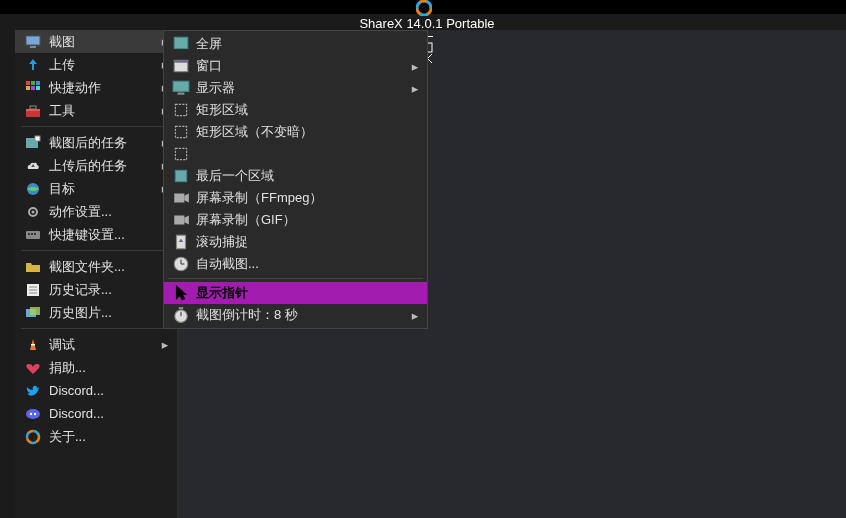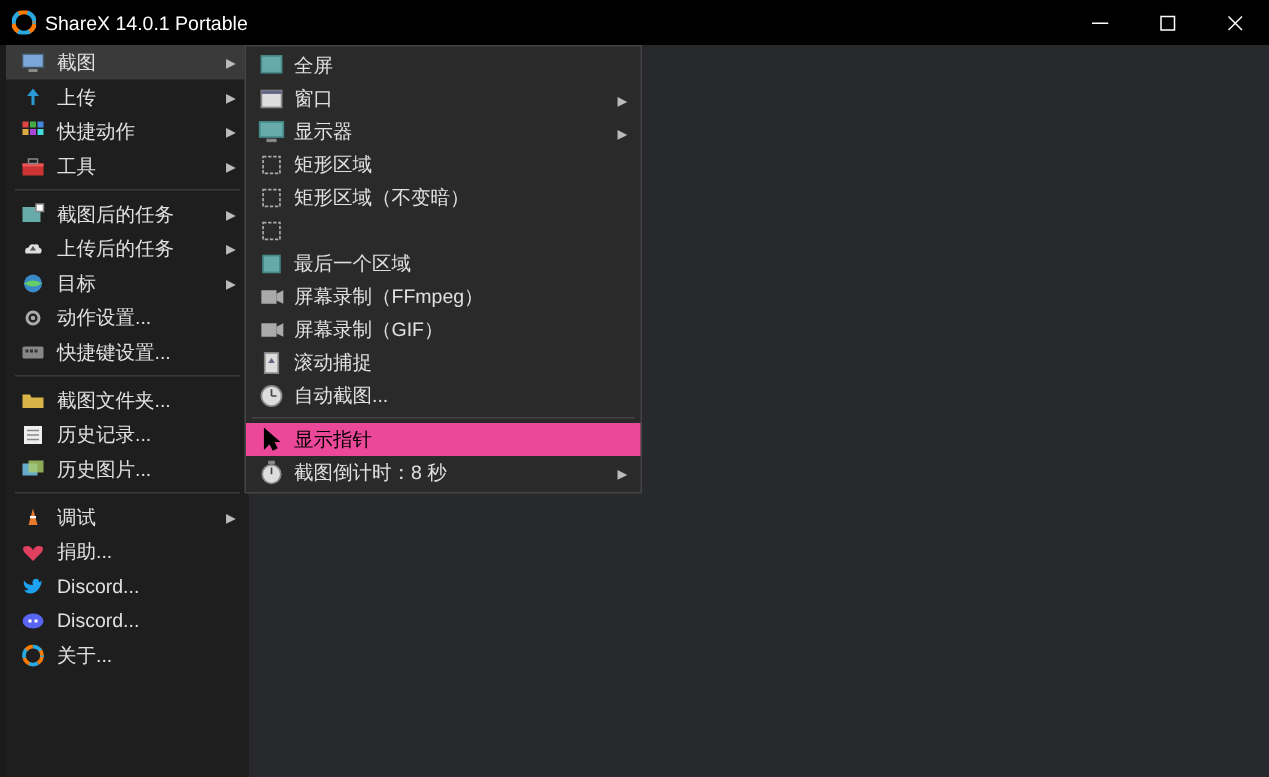--- a/index.html
+++ b/index.html
@@ -8,38 +8,39 @@
     font-size: 13px;
     background: #1b1b1b;
     color: #e0e0e0;
     width: 846px;
     height: 518px;
     overflow: hidden;
     user-select: none;
   }
   
   .titlebar {
-    height: 30px;
+    height: 14px;
     background: #000;
     display: flex;
     align-items: center;
     padding-left: 8px;
+    flex-direction: column;
   }
   .titlebar .logo { width: 16px; height: 16px; margin-right: 6px; }
   .titlebar .title { color: #fff; flex: 1; }
   .titlebar .winbtn {
     width: 45px; height: 30px;
     display: flex; align-items: center; justify-content: center;
     color: #fff;
   }
   .titlebar .winbtn svg { width: 11px; height: 11px; }
   
   .sidebar {
     position: absolute;
-    top: 30px; left: 4px;
+    top: 30px; left: 15px;
     width: 163px;
     height: 488px;
     background: #1e1e1e;
     border-right: 1px solid #2d2d2d;
   }
   .sidebar-item {
     height: 23px;
     display: flex;
     align-items: center;
     padding: 0 6px 0 10px;
@@ -73,23 +74,23 @@
     padding: 2px 0;
   }
   .submenu-item {
     height: 22px;
     display: flex;
     align-items: center;
     padding: 0 6px 0 8px;
     color: #e0e0e0;
   }
   .submenu-item.selected {
-    background: #ec4899;
+    background: #a21caf;
     color: #000;
-    font-weight: 400;
+    font-weight: 700;
   }
   .submenu-item .icon {
     width: 18px; height: 16px;
     display:flex; align-items:center; justify-content:center;
     margin-right: 6px;
   }
   .submenu-item .label { flex: 1; white-space: nowrap; }
   .submenu-item .chevron {
     width: 12px; display:flex; align-items:center; justify-content:center;
     color: #bbb;

